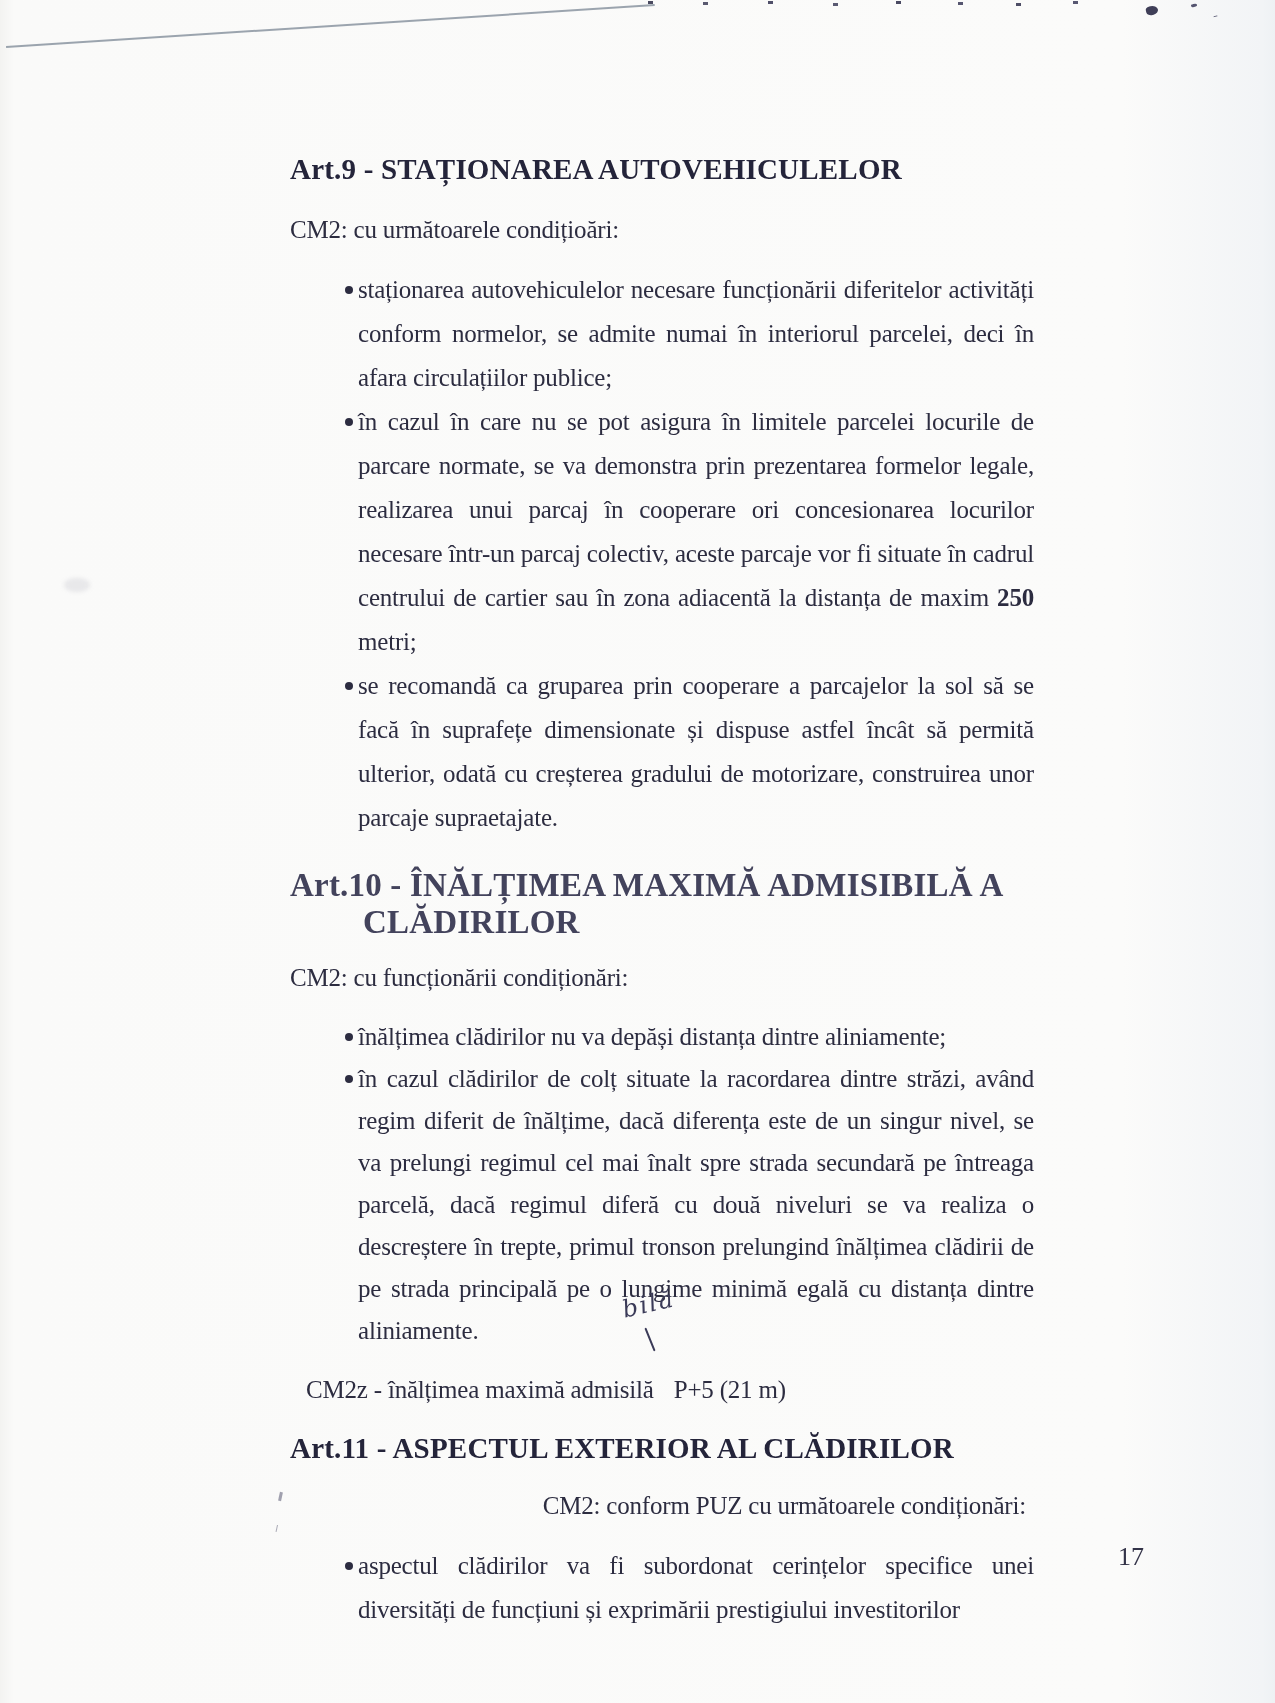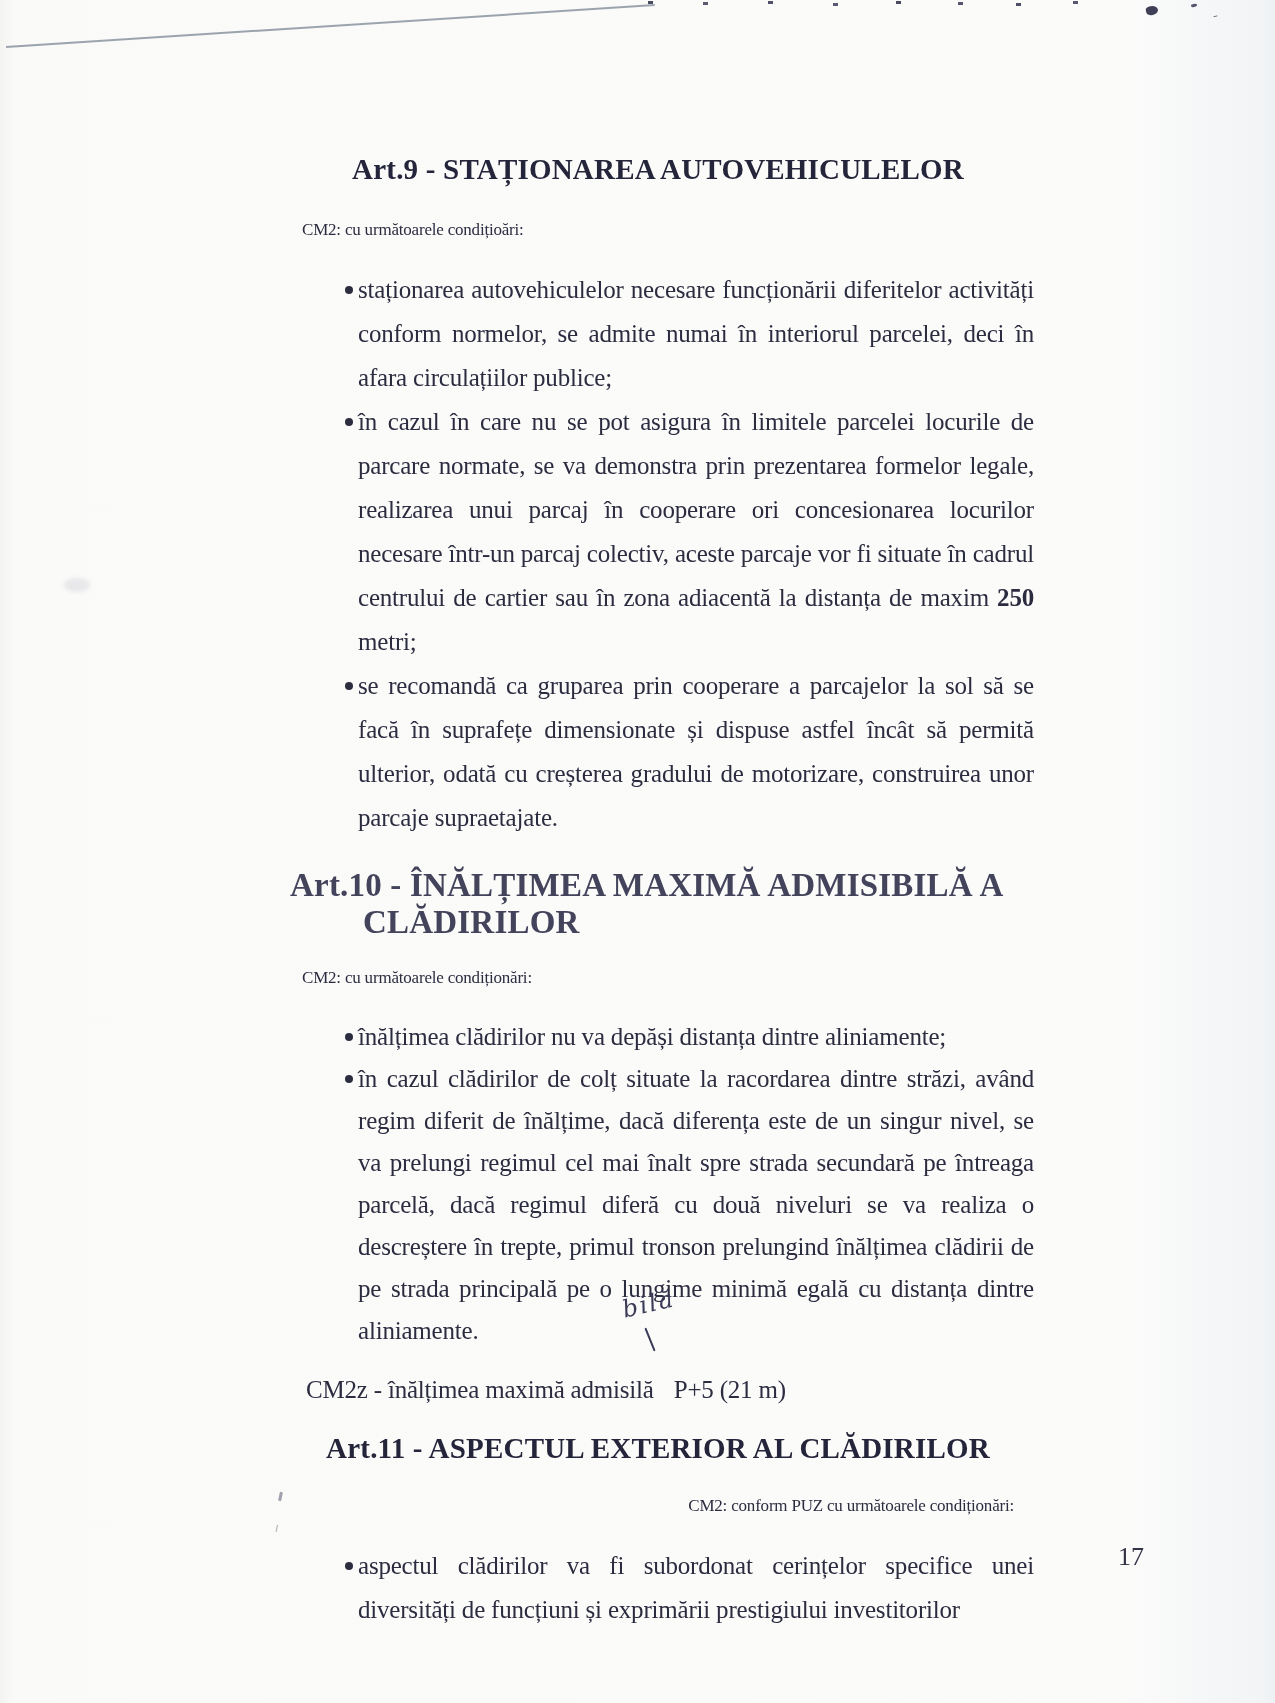--- a/index.html
+++ b/index.html
@@ -10,29 +10,29 @@
     background:linear-gradient(90deg,#f3f3f1 0px,#fafaf9 14px,#fbfbfa 88%,#f2f4f6 99%,#eef1f4 100%);
     font-family:"Liberation Serif","DejaVu Serif",serif;
     color:#2c2c40;
     overflow:hidden;
   }
   .col{
     position:absolute;left:290px;top:149px;width:736px;
   }
   .heading{
     font-size:29px;font-weight:bold;line-height:40px;color:#24243a;
-    letter-spacing:.2px;white-space:nowrap;text-align:center;
+    letter-spacing:.2px;white-space:nowrap;
   }
   .heading2{
     font-size:33px;font-weight:bold;line-height:37px;color:#43435c;
     letter-spacing:.2px;
   }
   .heading2 .hl2{display:block;margin-left:73px;}
   .intro{
-    font-size:17px;line-height:44px;margin:12px;letter-spacing:-.2px;
+    font-size:25px;line-height:44px;margin:0;letter-spacing:-.2px;
   }
   ul.blist{
     list-style:none;margin:16px;padding:0;margin-left:54px;width:690px;
   }
   ul.blist li{
     position:relative;padding-left:14px;
   }
   .lh44 li{line-height:44px;}
   .lh42 li{line-height:42px;}
   .btext{
@@ -126,21 +126,21 @@
         <span class="bullet-dot"></span>
         <span class="btext">se recomandă ca gruparea prin cooperare a parcajelor la sol să se facă în suprafețe dimensionate și dispuse astfel încât să permită ulterior, odată cu creșterea gradului de motorizare, construirea unor parcaje supraetajate.</span>
       </li>
     </ul>
 
     <div class="heading2 m-a10h">
       <span class="hl1">Art.10 - ÎNĂLȚIMEA MAXIMĂ ADMISIBILĂ A</span>
       <span class="hl2">CLĂDIRILOR</span>
     </div>
 
-    <p class="intro m-a10i">CM2: cu următoarele condiționări:</p>
+    <p class="intro m-a10i">CM2: cu funcționării condiționări:</p>
 
     <ul class="blist lh42 m-a10ul">
       <li>
         <span class="bullet-dot"></span>
         <span class="btext">înălțimea clădirilor nu va depăși distanța dintre aliniamente;</span>
       </li>
       <li>
         <span class="bullet-dot"></span>
         <span class="btext">în cazul clădirilor de colț situate la racordarea dintre străzi, având regim diferit de înălțime, dacă diferența este de un singur nivel, se va prelungi regimul cel mai înalt spre strada secundară pe întreaga parcelă, dacă regimul diferă cu două niveluri se va realiza o descreștere în trepte, primul tronson prelungind înălțimea clădirii de pe strada principală pe o lungime minimă egală cu distanța dintre aliniamente.</span>
       </li>

